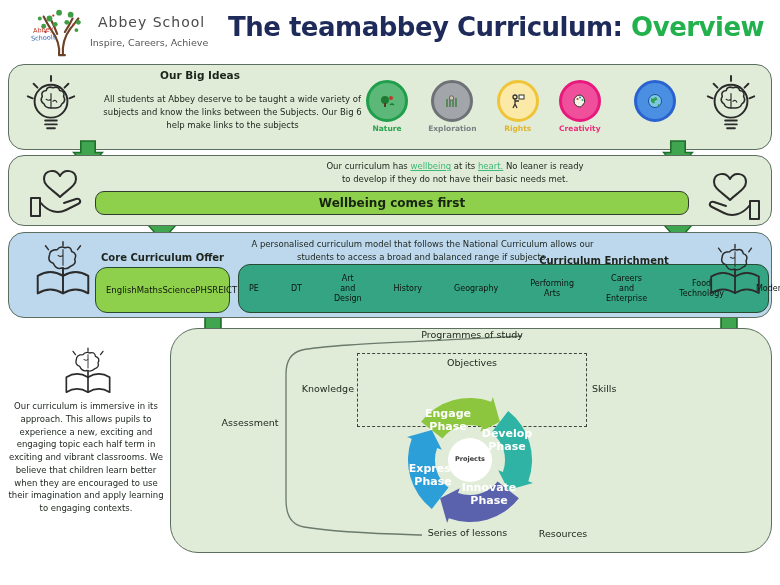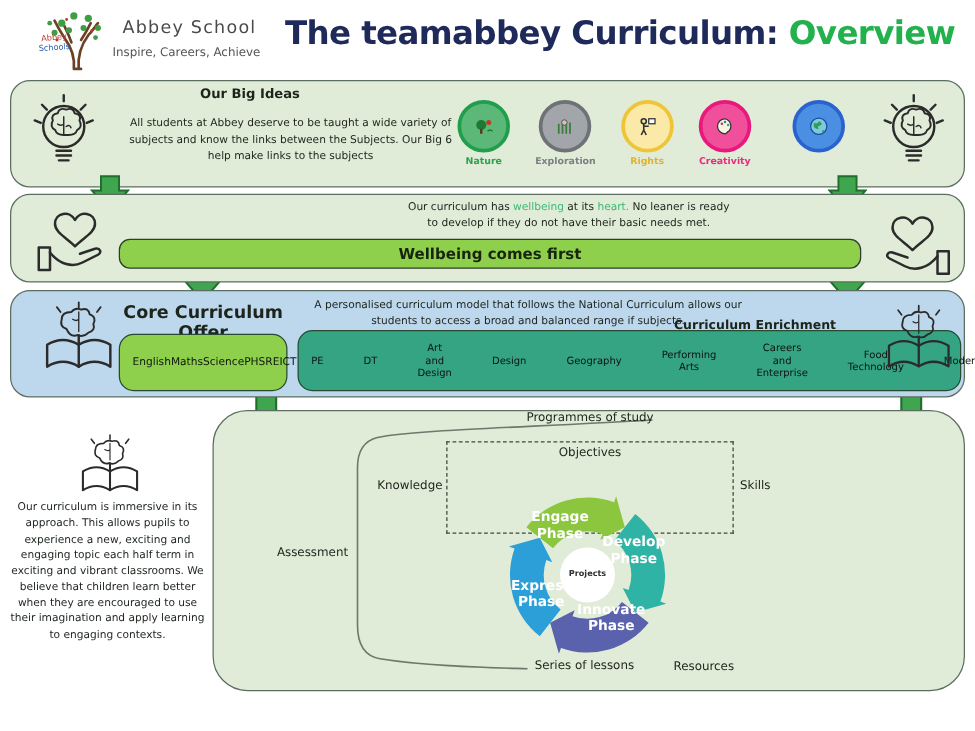--- a/index.html
+++ b/index.html
@@ -20,21 +20,21 @@
            padding:0 10px;font-size:8.5px;color:#10160f;}
   .enrich{font-size:8px;color:#0d130d;gap:32px;}
   .enrich .it{text-align:center;line-height:1.25;}
   .big6{display:flex;justify-content:space-between;align-items:flex-start;}
   .big6 .item{display:flex;flex-direction:column;align-items:center;}
   .big6 .ring{width:36px;height:36px;border-radius:50%;border:3.5px solid #000;display:flex;align-items:center;justify-content:center;}
   .big6 .lbl{font-size:7.5px;margin-top:2px;white-space:nowrap;font-weight:600;}
   .plabel{font-size:9.5px;color:#1c241c;}
   .phase{position:absolute;color:#ffffff;font-size:11px;line-height:1.15;text-align:center;font-weight:600;}
   .dashed{position:absolute;border:1.4px dashed #3c463c;box-sizing:border-box;}
-  .link{color:#3cb878;margin-top:12px;}
+  .link{color:#3cb878;text-decoration:underline;margin-top:12px;}
   svg.lineart{stroke:#2b2b2b;fill:none;stroke-width:2;stroke-linecap:round;stroke-linejoin:round;}
 </style>
 </head>
 <body>
 
 <svg class="abs" style="left:30px;top:5px" width="62" height="54" viewBox="0 0 64 56">
   <path d="M30,52 C31,42 28,34 22,26 M34,52 C33,40 36,32 42,24 M30,52 h6 M22,26 C18,20 16,16 14,12 M42,24 C46,20 48,16 50,14 M28,30 C26,24 24,20 22,16 M36,28 C40,22 42,18 44,14" stroke="#6b4226" fill="none" stroke-width="2.2" stroke-linecap="round"></path>
   <g fill="#3f9e44">
     <circle cx="20" cy="14" r="3"></circle>
       <circle cx="30" cy="8" r="3"></circle>
@@ -183,35 +183,35 @@
   <path d="M36,7 v-4 M21,11 l-3,-4 M51,11 l3,-4" stroke-width="1.5"></path>
   <path d="M26,25 q-6,-2 -4,-8 q0,-6 8,-6 q3,-4 8,-2 q6,-2 7,4 q6,2 3,8 q2,5 -4,7 q-4,4 -9,2 q-6,2 -9,-5 Z" stroke-width="1.6"></path>
   <path d="M36,11 v16 M31,17 q3,2 5,0" stroke-width="1.1"></path>
   <path d="M36,30 v8"></path>
   <path d="M10,38 Q23,30 36,38 Q49,30 62,38 L62,56 Q49,48 36,56 Q23,48 10,56 Z"></path>
   <path d="M36,38 V56"></path>
 </svg>
 
 <div class="abs ctr small" style="left:235px;top:238px;width:375px">A personalised curriculum model that follows the National Curriculum allows our students to access a broad and balanced range if subjects.</div>
 
-<div class="abs ctr h-head" style="left:95px;top:242px;width:135px;font-size:14px">Core Curriculum Offer</div>
+<div class="abs ctr h-head" style="left:95px;top:252px;width:135px;font-size:10px">Core Curriculum Offer</div>
 <div class="abs subjbox" style="left: 95px; top: 267px; width: 135px; height: 46px; border-radius: 12px; background-color: rgb(142, 208, 75);">
   <span>English</span>
   <span>Maths</span>
   <span>Science</span>
   <span>PHSRE</span>
   <span>ICT</span>
 </div>
 
 <div class="abs ctr h-head" style="left:494px;top:255px;width:220px;font-size:10px">Curriculum Enrichment</div>
 <div class="abs subjbox enrich" style="left: 238px; top: 264px; width: 531px; height: 49px; border-radius: 12px; background-color: rgb(53, 164, 131);">
   <div class="it" style="width:18px">PE</div>
   <div class="it" style="width:18px">DT</div>
   <div class="it" style="width:40px">Art and Design</div>
-  <div class="it" style="width:40px">Design</div>
+  <div class="it" style="width:40px">History</div>
   <div class="it" style="width:50px">Geography</div>
   <div class="it" style="width:50px">Performing Arts</div>
   <div class="it" style="width:54px">Careers and Enterprise</div>
   <div class="it" style="width:52px">Food Technology</div>
   <div class="it" style="width:66px;white-space:nowrap">Modern World</div>
   <div class="it" style="width:62px">Preparation for Adulthood</div>
 </div>
 
 <svg class="abs lineart" style="left:702px;top:240px" width="66" height="64" viewBox="0 0 72 66">
   <path d="M36,7 v-4 M21,11 l-3,-4 M51,11 l3,-4" stroke-width="1.5"></path>
@@ -237,21 +237,21 @@
 <svg class="abs" style="left:170px;top:328px" width="602" height="225" viewBox="0 0 602 225">
   <path d="M352,8 C250,14 160,16 132,22 Q116,26 116,46 L116,172 Q116,196 134,199 C170,205 220,206 252,207" fill="none" stroke="#6a7a6c" stroke-width="1.3"></path>
 </svg>
 
 <div class="abs ctr plabel" style="left:412px;top:329px;width:120px">Programmes of study</div>
 
 <div class="dashed" style="left:357px;top:353px;width:230px;height:74px"></div>
 <div class="abs ctr plabel" style="left:412px;top:357px;width:120px">Objectives</div>
 <div class="abs plabel" style="left:296px;top:383px;width:58px;text-align:right">Knowledge</div>
 <div class="abs plabel" style="left:592px;top:383px;width:60px">Skills</div>
-<div class="abs ctr plabel" style="left:210px;top:437px;width:80px">Assessment</div>
+<div class="abs ctr plabel" style="left:210px;top:417px;width:80px">Assessment</div>
 
 <svg class="abs" id="wheel" style="left:403px;top:393px" width="134" height="134" viewBox="0 0 134 134">
     <path d="M 18.1 28.8 A 62 62 0 0 1 88.2 8.7 L 89.9 4.0 L 96.9 28.8 L 77.3 38.8 L 79.0 34.1 A 35 35 0 0 0 39.4 45.5 Z" fill="#8cc63f"></path>
     <path d="M 105.2 18.1 A 62 62 0 0 1 125.3 88.2 L 130.0 89.9 L 105.2 96.9 L 95.2 77.3 L 99.9 79.0 A 35 35 0 0 0 88.5 39.4 Z" fill="#2fb3a4"></path>
     <path d="M 115.9 105.2 A 62 62 0 0 1 45.8 125.3 L 44.1 130.0 L 37.1 105.2 L 56.7 95.2 L 55.0 99.9 A 35 35 0 0 0 94.6 88.5 Z" fill="#5a61ad"></path>
     <path d="M 28.8 115.9 A 62 62 0 0 1 8.7 45.8 L 4.0 44.1 L 28.8 37.1 L 38.8 56.7 L 34.1 55.0 A 35 35 0 0 0 45.5 94.6 Z" fill="#2d9fd8"></path>
     <circle cx="67" cy="67" r="22" fill="#ffffff"></circle>
   </svg>
 
 <div class="phase" style="left:420px;top:408px;width:56px">Engage Phase</div>

